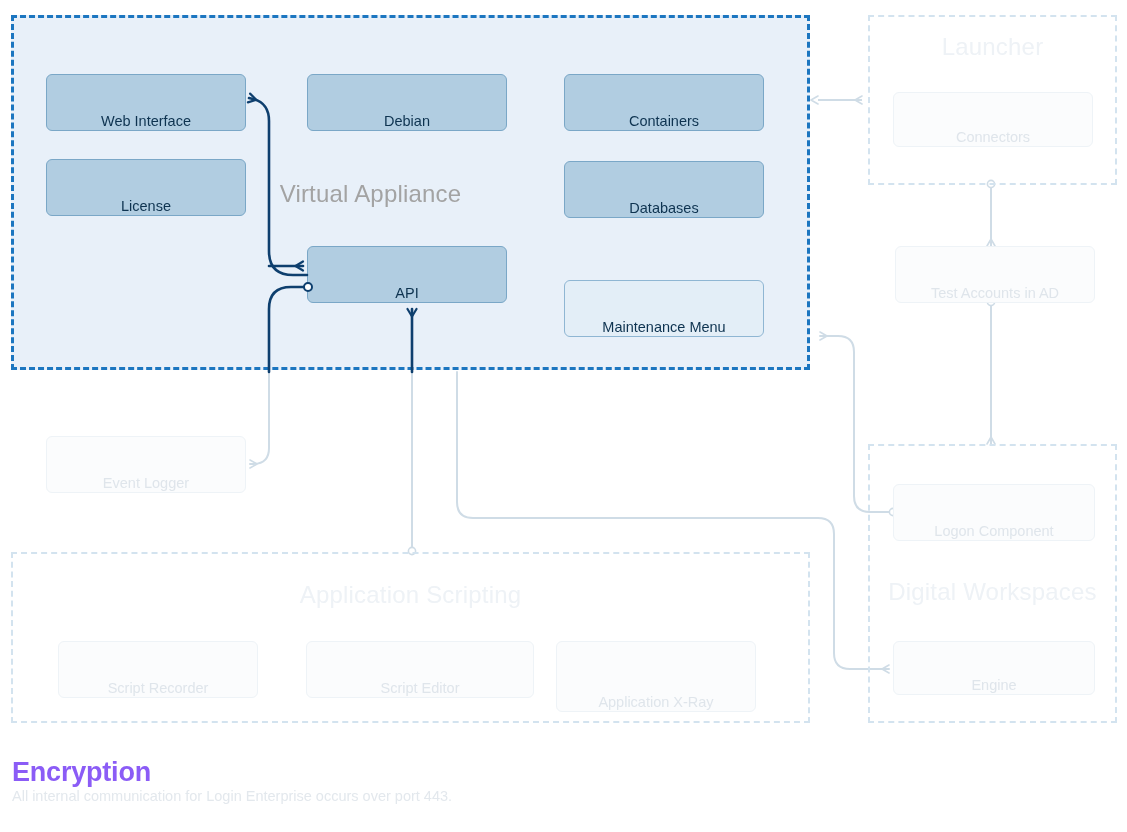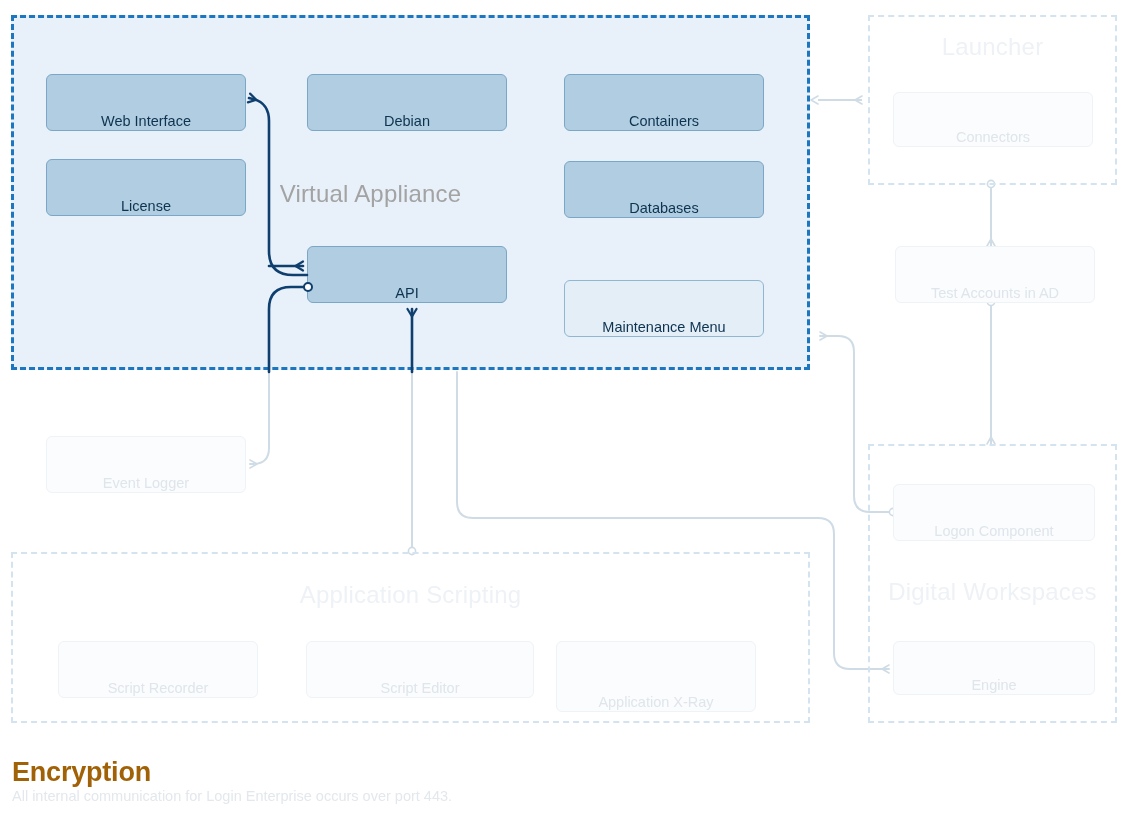--- a/index.html
+++ b/index.html
@@ -89,21 +89,21 @@
     background: #fbfcfd;
     border: 1px solid #eef3f7;
     color: #dfe5eb;
   }
 
   
   .footer { position: absolute; z-index: 6; }
   .footer-title {
     font-size: 27px;
     font-weight: bold;
-    color: #a16207;
+    color: #8b5cf6;
     letter-spacing: -0.2px;
   }
   .footer-sub {
     font-size: 14.5px;
     color: #e3e8ed;
   }
 </style>
 </head>
 <body>
 

